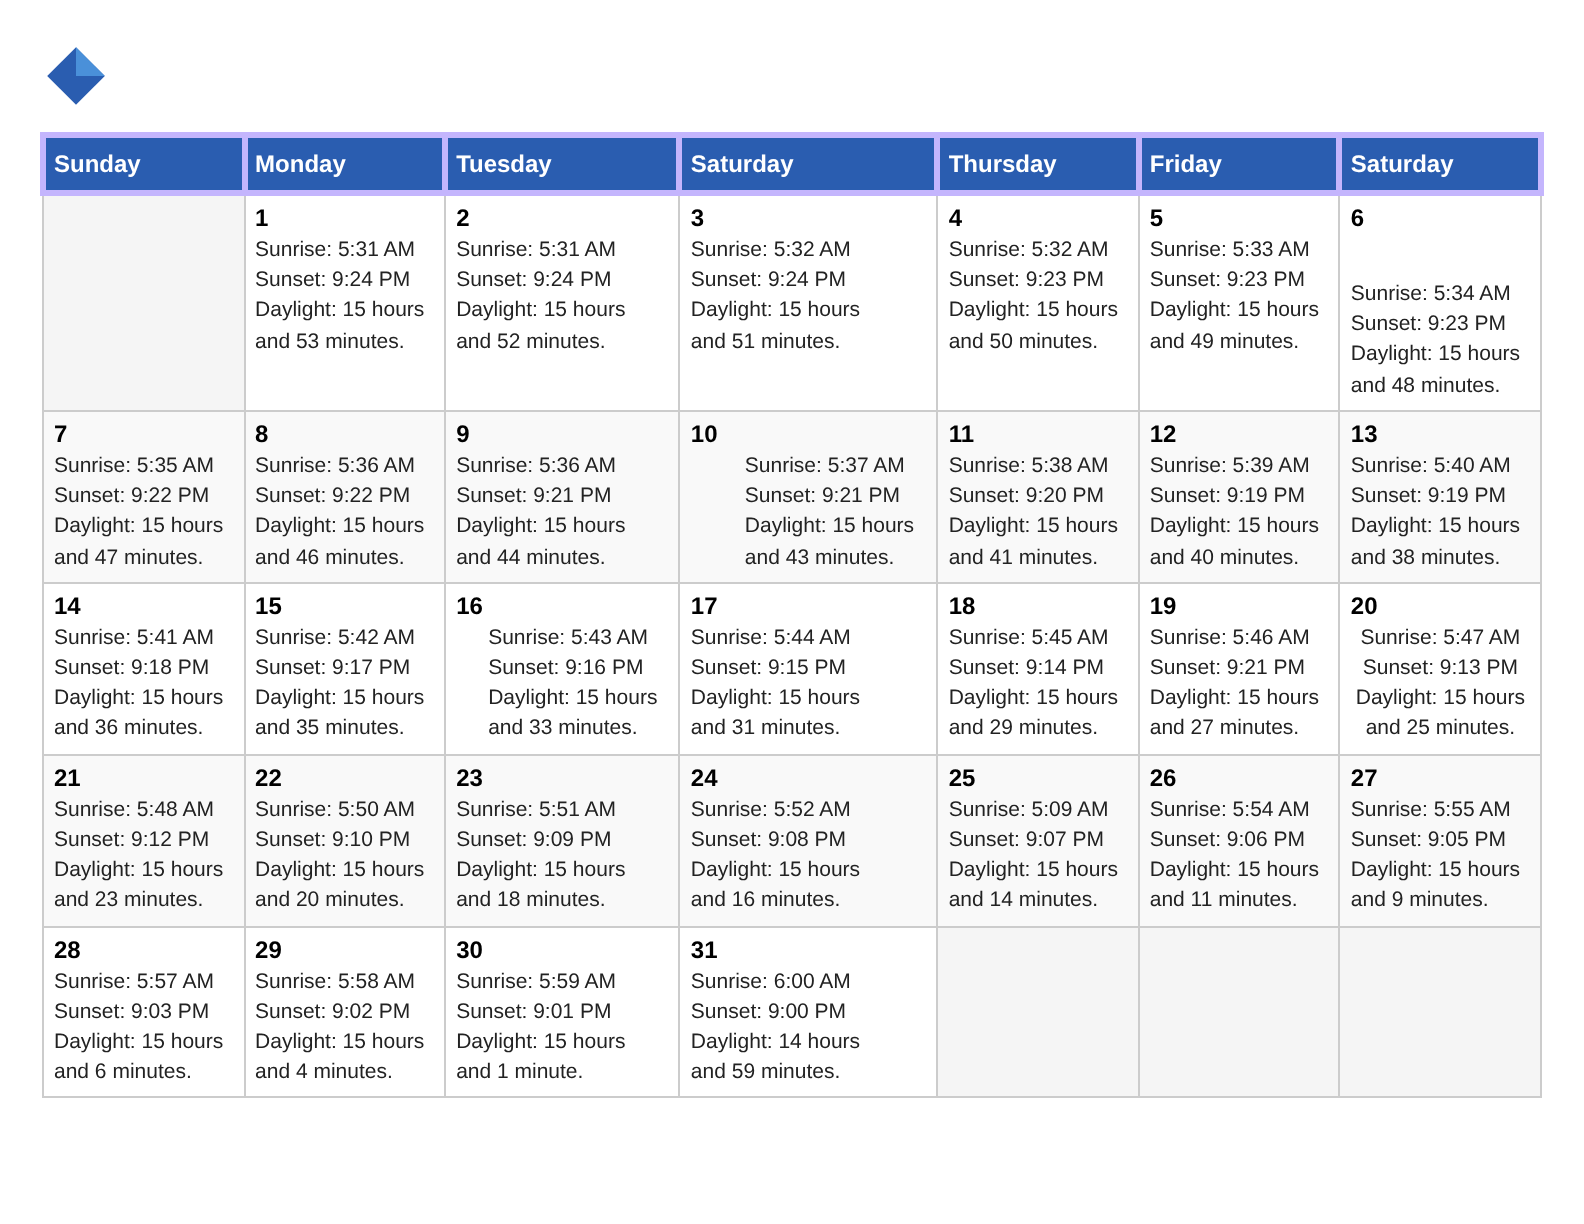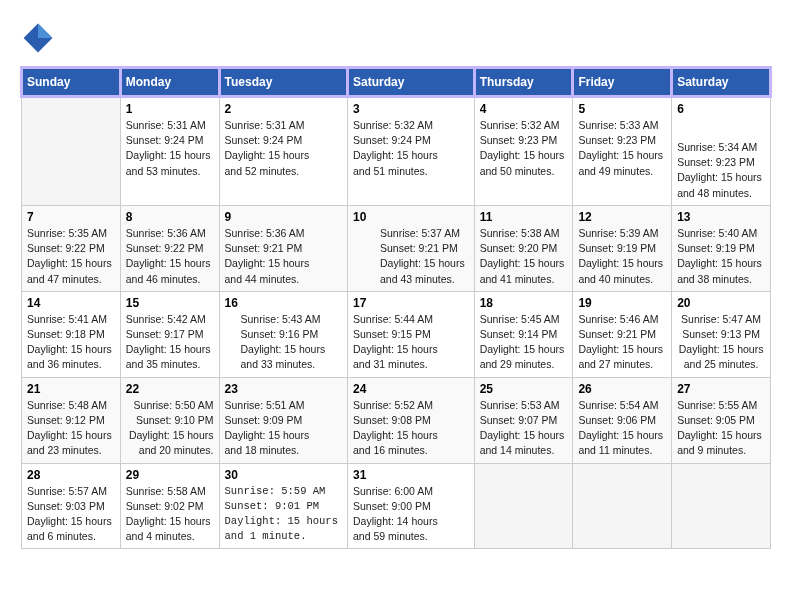--- a/index.html
+++ b/index.html
@@ -268,42 +268,42 @@
       <tr>
         <td>
           <span class="day-num">21</span>
           <div class="day-info" style="white-space: pre-line;">Sunrise: 5:48 AM
 Sunset: 9:12 PM
 Daylight: 15 hours
 and 23 minutes.</div>
         </td>
         <td>
           <span class="day-num">22</span>
-          <div class="day-info" style="white-space: pre-line; text-align: right;">Sunrise: 5:50 AM
+          <div class="day-info" style="white-space: pre-line;">Sunrise: 5:50 AM
 Sunset: 9:10 PM
 Daylight: 15 hours
 and 20 minutes.</div>
         </td>
         <td>
           <span class="day-num">23</span>
           <div class="day-info" style="white-space: pre-line;">Sunrise: 5:51 AM
 Sunset: 9:09 PM
 Daylight: 15 hours
 and 18 minutes.</div>
         </td>
         <td>
           <span class="day-num">24</span>
           <div class="day-info" style="white-space: pre-line;">Sunrise: 5:52 AM
 Sunset: 9:08 PM
 Daylight: 15 hours
 and 16 minutes.</div>
         </td>
         <td>
           <span class="day-num">25</span>
-          <div class="day-info" style="white-space: pre-line;">Sunrise: 5:53 AM
+          <div class="day-info" style="white-space: pre-line;">Sunrise: 5:09 AM
 Sunset: 9:07 PM
 Daylight: 15 hours
 and 14 minutes.</div>
         </td>
         <td>
           <span class="day-num">26</span>
           <div class="day-info" style="white-space: pre-line;">Sunrise: 5:54 AM
 Sunset: 9:06 PM
 Daylight: 15 hours
 and 11 minutes.</div>
@@ -326,21 +326,21 @@
         </td>
         <td>
           <span class="day-num">29</span>
           <div class="day-info" style="white-space: pre-line;">Sunrise: 5:58 AM
 Sunset: 9:02 PM
 Daylight: 15 hours
 and 4 minutes.</div>
         </td>
         <td>
           <span class="day-num">30</span>
-          <div class="day-info" style="white-space: pre-line; font-family: Liberation Mono, monospace;">Sunrise: 5:59 AM
+          <div class="day-info" style="white-space: pre-line;">Sunrise: 5:59 AM
 Sunset: 9:01 PM
 Daylight: 15 hours
 and 1 minute.</div>
         </td>
         <td>
           <span class="day-num">31</span>
           <div class="day-info" style="white-space: pre-line;">Sunrise: 6:00 AM
 Sunset: 9:00 PM
 Daylight: 14 hours
 and 59 minutes.</div>

